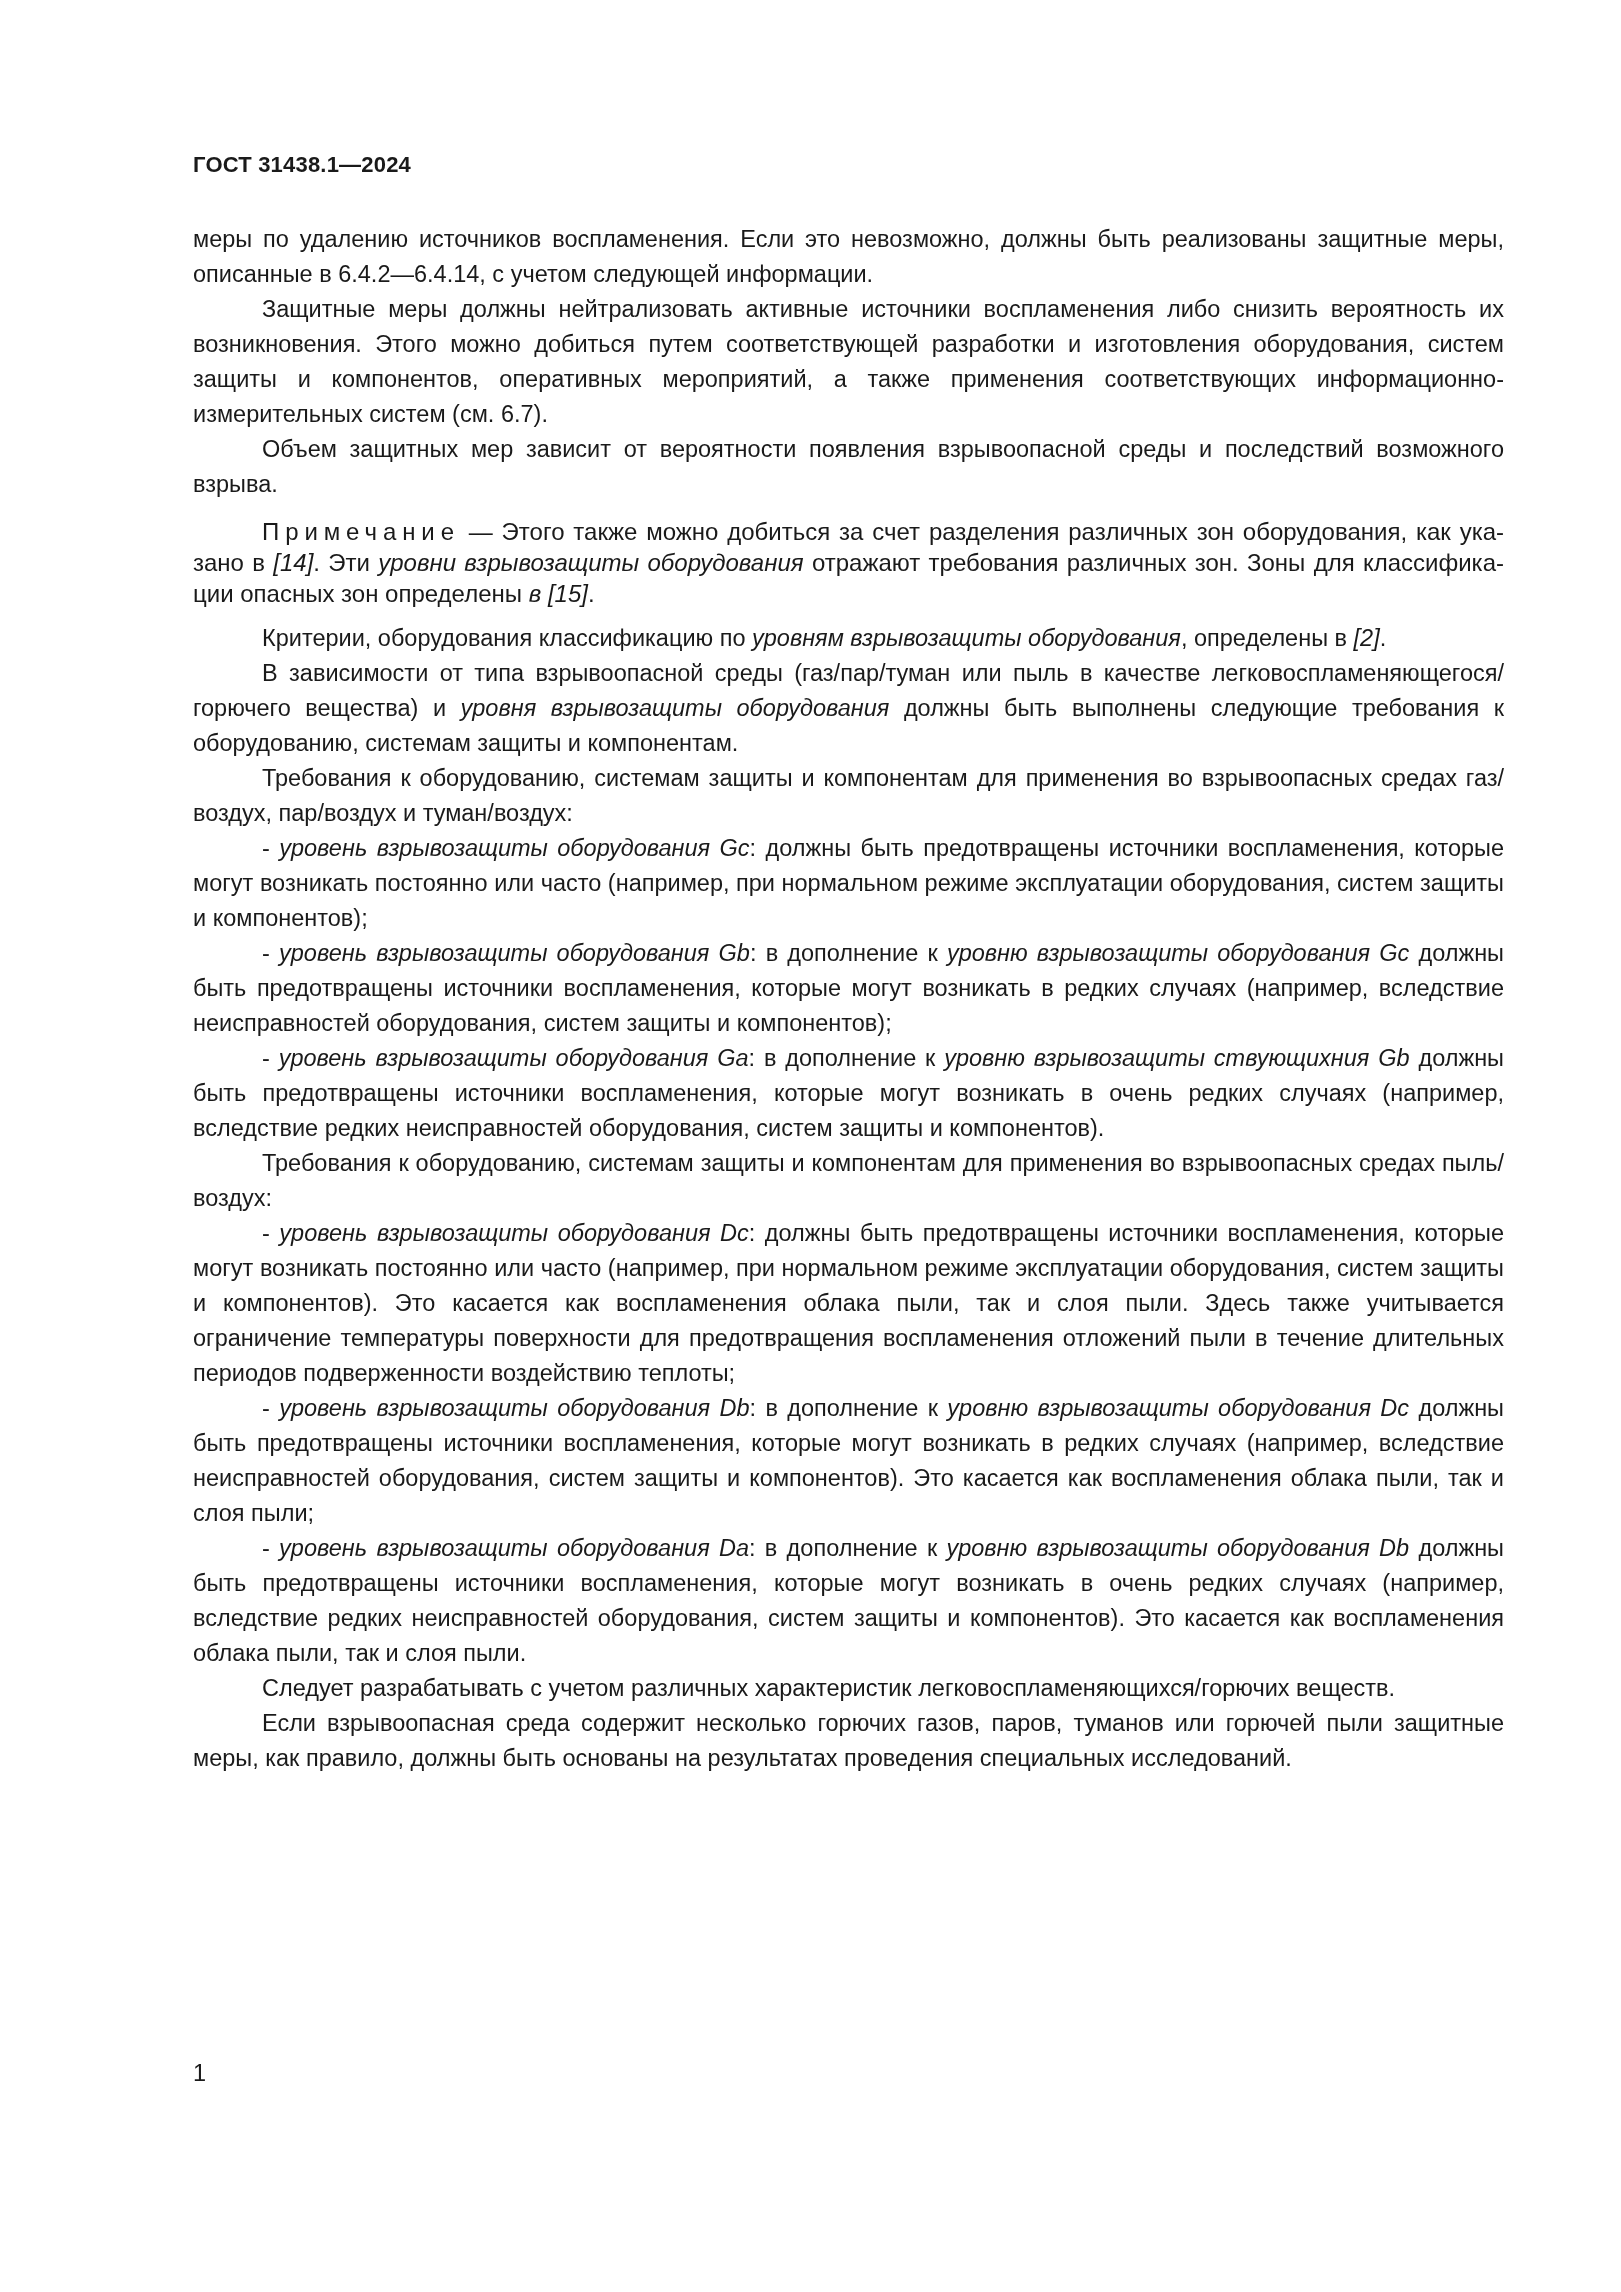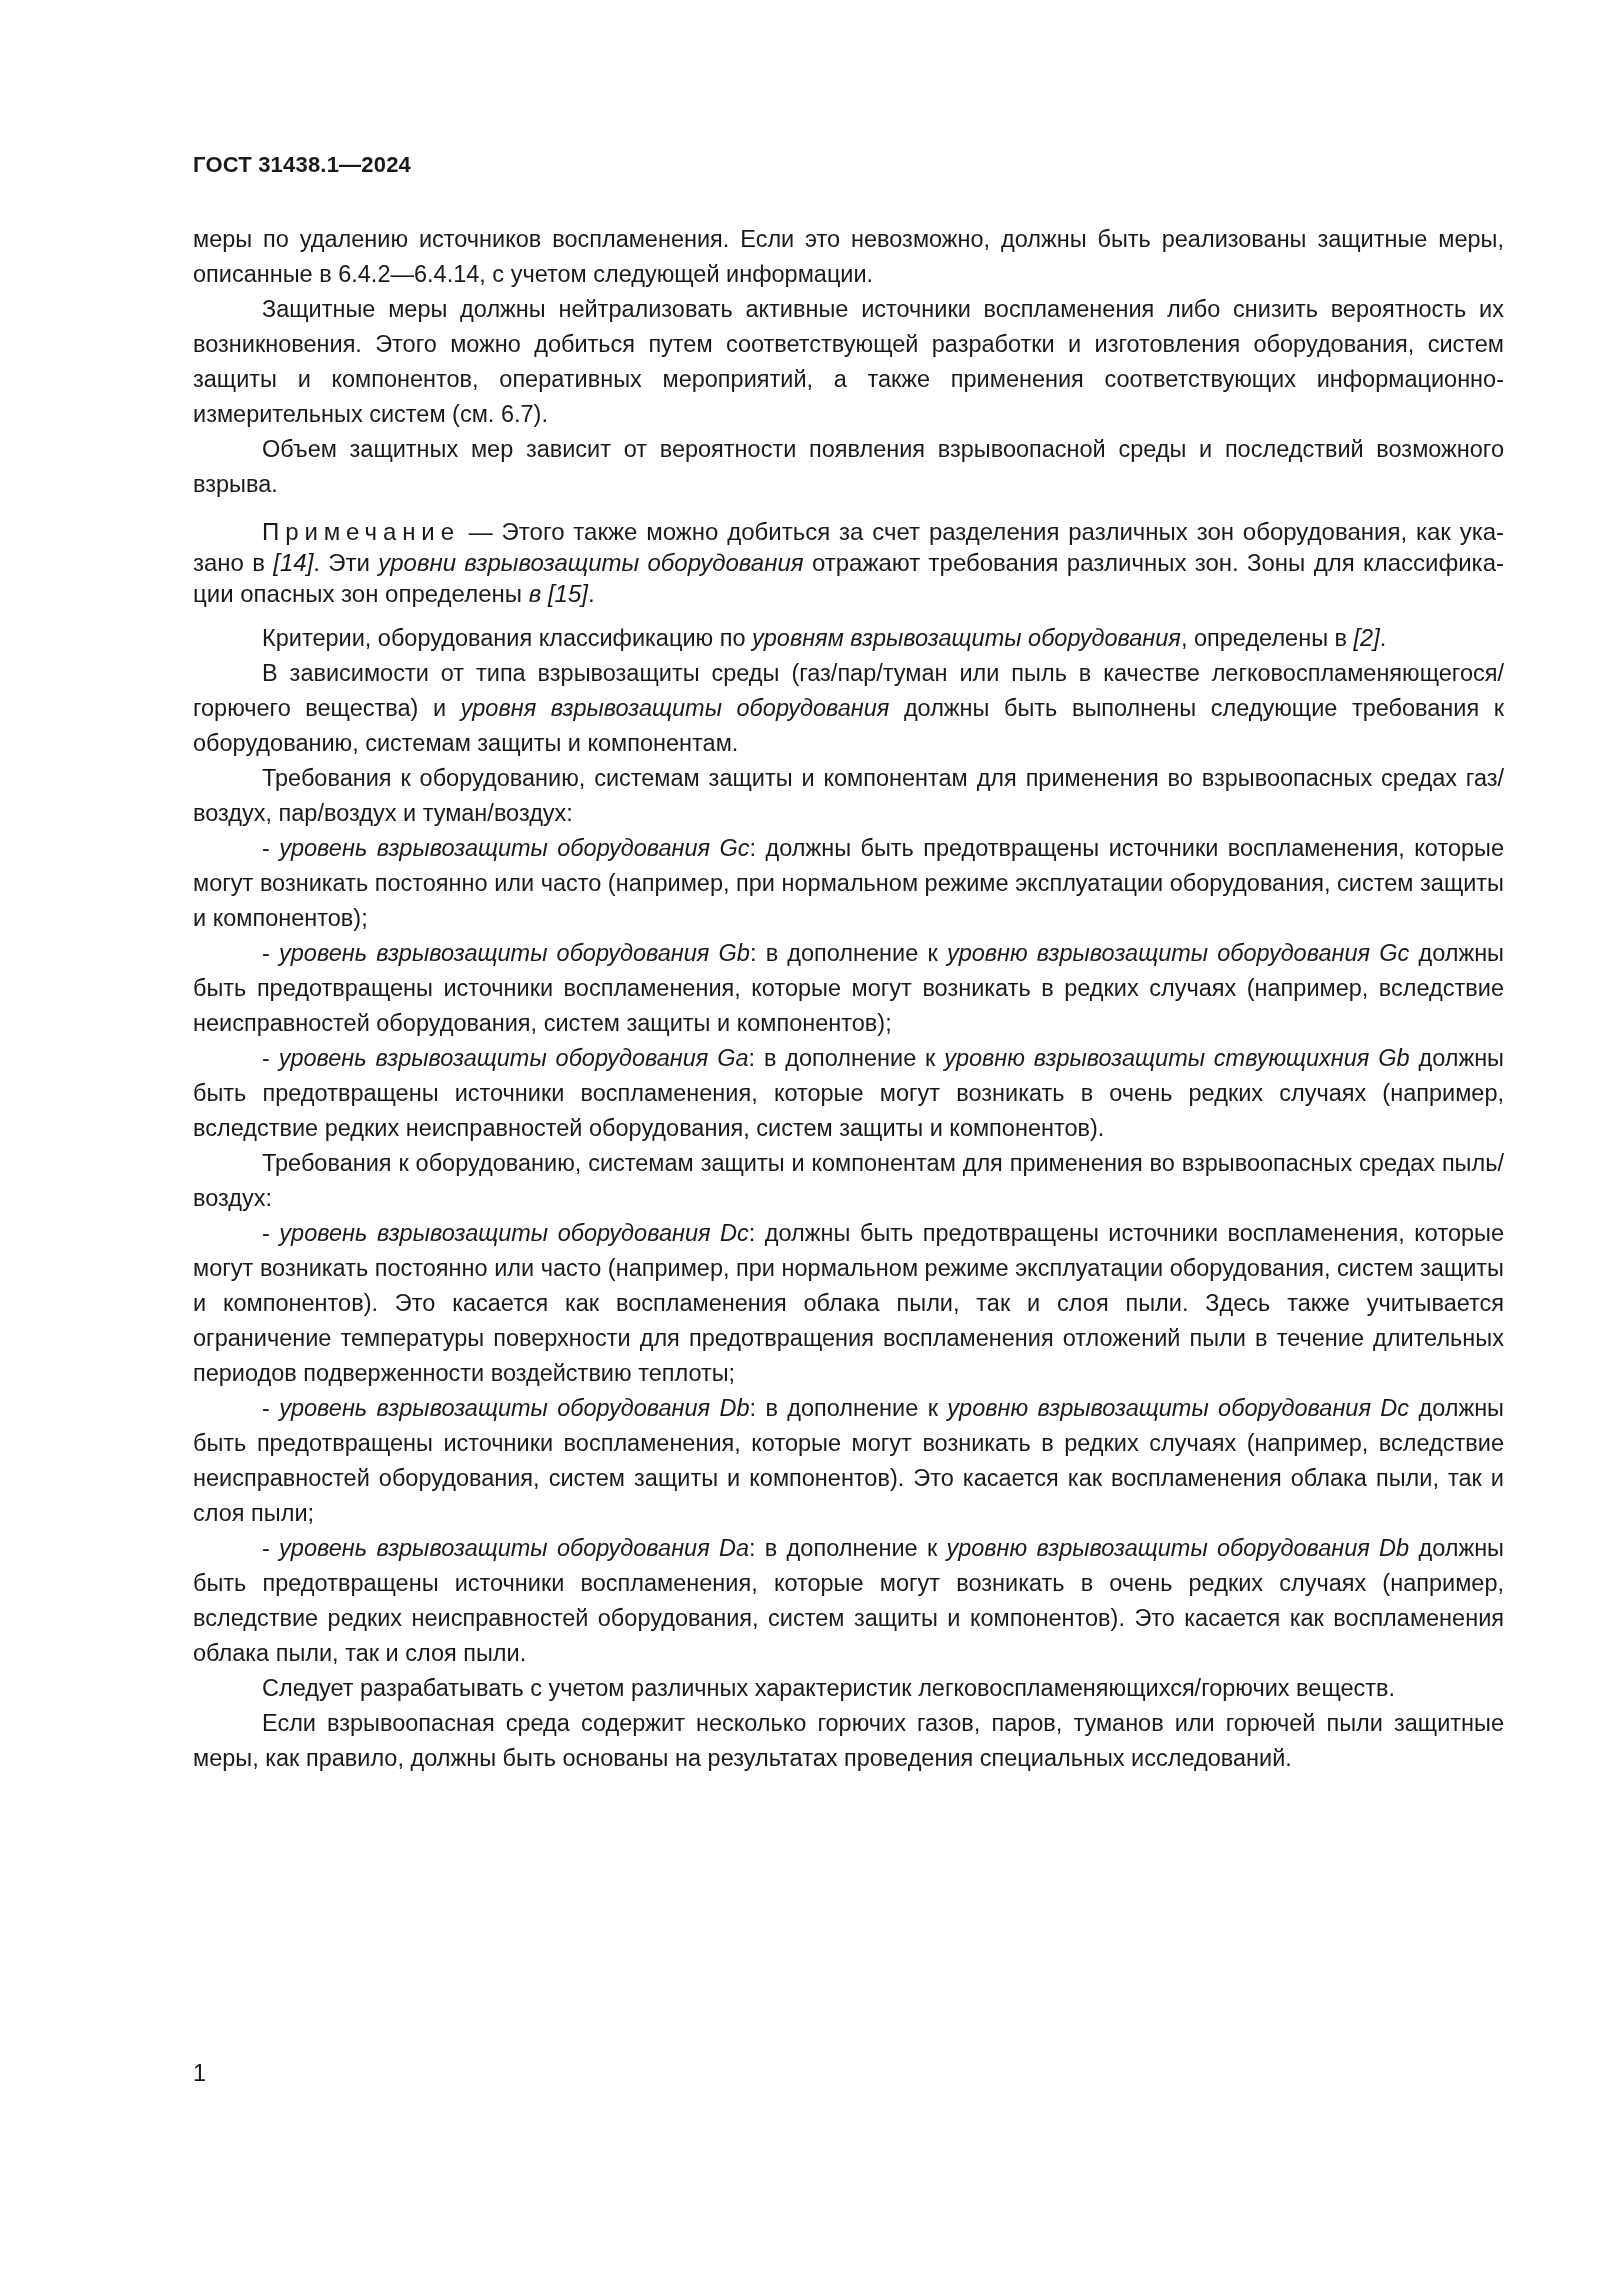--- a/index.html
+++ b/index.html
@@ -74,21 +74,21 @@
     <div id="block-before-note">
         <p class="noindent"><span>меры по удалению источников воспламенения. Если это невозможно, должны быть реализованы за­щитные меры, описанные в 6.4.2—6.4.14, с учетом следующей информации.</span></p>
         <p><span>Защитные меры должны нейтрализовать активные источники воспламенения либо снизить веро­ятность их возникновения. Этого можно добиться путем соответствующей разработки и изготовления оборудования, систем защиты и компонентов, оперативных мероприятий, а также применения соответ­ствующих информационно-измерительных систем (см. 6.7).</span></p>
         <p><span>Объем защитных мер зависит от вероятности появления взрывоопасной среды и последствий возможного взрыва.</span></p>
       </div>
     <p class="note">
       <span class="note-label">Примечание</span><span id="note-body"><span> — Этого также можно добиться за счет разделения различных зон оборудования, как ука­зано в </span><i>[14]</i><span>. Эти </span><i>уровни взрывозащиты оборудования</i><span> отражают требования различных зон. Зоны для классифика­ции опасных зон определены </span><i>в [15]</i><span>.</span></span>
     </p>
     <div id="block-after-note">
         <p><span>Критерии, оборудования классификацию по </span><i>уровням взрывозащиты оборудования</i><span>, определены в </span><i>[2]</i><span>.</span></p>
-        <p><span>В зависимости от типа взрывозащиты среды (газ/пар/туман или пыль в качестве легковоспламе­няющегося/горючего вещества) и </span><i>уровня взрывозащиты оборудования</i><span> должны быть выполнены сле­дующие требования к оборудованию, системам защиты и компонентам.</span></p>
+        <p><span>В зависимости от типа взрывоопасной среды (газ/пар/туман или пыль в качестве легковоспламе­няющегося/горючего вещества) и </span><i>уровня взрывозащиты оборудования</i><span> должны быть выполнены сле­дующие требования к оборудованию, системам защиты и компонентам.</span></p>
         <p><span>Требования к оборудованию, системам защиты и компонентам для применения во взрывоопас­ных средах газ/воздух, пар/воздух и туман/воздух:</span></p>
         <p><span>- </span><i>уровень взрывозащиты оборудования Gc</i><span>: должны быть предотвращены источники воспламе­нения, которые могут возникать постоянно или часто (например, при нормальном режиме эксплуатации оборудования, систем защиты и компонентов);</span></p>
         <p><span>- </span><i>уровень взрывозащиты оборудования Gb</i><span>: в дополнение к </span><i>уровню взрывозащиты оборудова­ния Gc</i><span> должны быть предотвращены источники воспламенения, которые могут возникать в редких слу­чаях (например, вследствие неисправностей оборудования, систем защиты и компонентов);</span></p>
         <p><span>- </span><i>уровень взрывозащиты оборудования Ga</i><span>: в дополнение к </span><i>уровню взрывозащиты ствующих­ния Gb</i><span> должны быть предотвращены источники воспламенения, которые могут возникать в очень ред­ких случаях (например, вследствие редких неисправностей оборудования, систем защиты и компонен­тов).</span></p>
         <p><span>Требования к оборудованию, системам защиты и компонентам для применения во взрывоопас­ных средах пыль/воздух:</span></p>
         <p><span>- </span><i>уровень взрывозащиты оборудования Dc</i><span>: должны быть предотвращены источники воспламе­нения, которые могут возникать постоянно или часто (например, при нормальном режиме эксплуатации оборудования, систем защиты и компонентов). Это касается как воспламенения облака пыли, так и слоя пыли. Здесь также учитывается ограничение температуры поверхности для предотвращения вос­пламенения отложений пыли в течение длительных периодов подверженности воздействию теплоты;</span></p>
         <p><span>- </span><i>уровень взрывозащиты оборудования Db</i><span>: в дополнение к </span><i>уровню взрывозащиты оборудова­ния Dc</i><span> должны быть предотвращены источники воспламенения, которые могут возникать в редких слу­чаях (например, вследствие неисправностей оборудования, систем защиты и компонентов). Это каса­ется как воспламенения облака пыли, так и слоя пыли;</span></p>
         <p><span>- </span><i>уровень взрывозащиты оборудования Da</i><span>: в дополнение к </span><i>уровню взрывозащиты оборудования Db</i><span> должны быть предотвращены источники воспламенения, которые могут возникать в очень редких случаях (например, вследствие редких неисправностей оборудования, систем защиты и компонентов). Это касается как воспламенения облака пыли, так и слоя пыли.</span></p>
         <p><span>Следует разрабатывать с учетом различных характеристик легковоспламеняющихся/горючих ве­ществ.</span></p>
         <p><span>Если взрывоопасная среда содержит несколько горючих газов, паров, туманов или горючей пыли защитные меры, как правило, должны быть основаны на результатах проведения специальных иссле­дований.</span></p>

